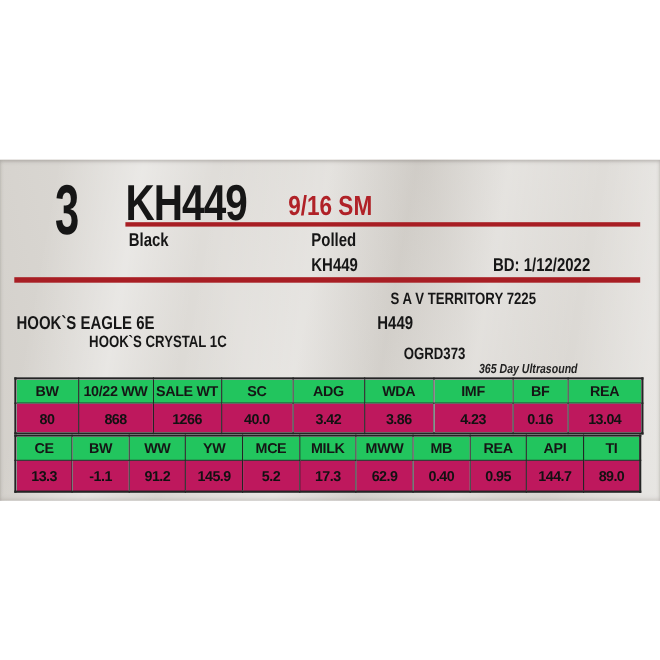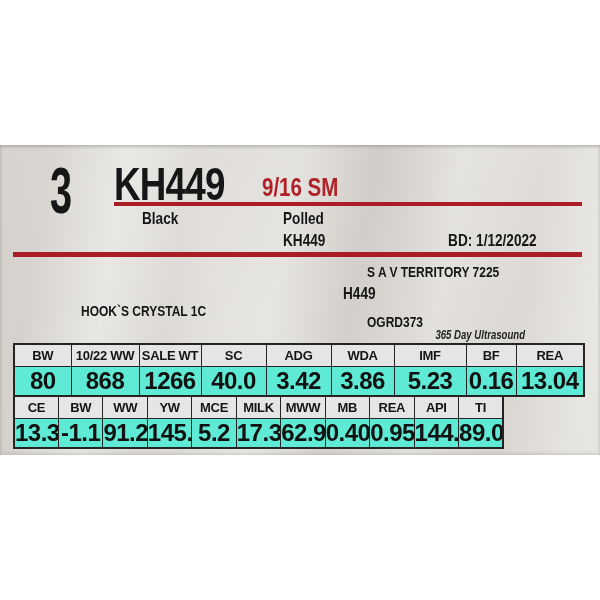--- a/index.html
+++ b/index.html
@@ -37,28 +37,28 @@
 
   .info{font-size:17px;}
   .info .cond,.info .cond-r{transform:scaleX(.80);}
   .ped{font-size:15px;}
   .ped .cond{transform:scaleX(.80);}
   .ped-main{font-size:17px;}
   .ped-main .cond{transform:scaleX(.80);}
   .ultra{font-size:12px;color:#222;}
   .ultra .cond-r{transform:scaleX(.80);}
 
-  table{border-collapse:collapse;table-layout:fixed;position:absolute;left:13px;width:491px;
+  table{border-collapse:collapse;table-layout:fixed;position:absolute;left:13px;width:570px;
         border:2px solid #242424;background:#fdfdfc;}
   #perf-table{top:343px;}
   #epd-table{top:395px;}
   th,td{border:1.5px solid #242424;text-align:center;vertical-align:middle;
         font-weight:bold;padding:0;overflow:hidden;}
-  th{height:21px;font-size:13px;background:#e5e5e5;letter-spacing:-0.3px;color:#151515;margin-left:28px;}
-  td{height:26px;font-size:24px;letter-spacing:-0.5px;background:#5eead4;color:#111111;}
+  th{height:21px;font-size:13px;background:#22c55e;letter-spacing:-0.3px;color:#151515;margin-left:28px;}
+  td{height:26px;font-size:13px;letter-spacing:-0.5px;background:#be185d;color:#111111;}
   #epd-table td{height:27px;}
 </style>
 </head>
 <body>
 
 <div id="card">
 
   <div class="band"></div>
 
   <div class="abs b lot">
@@ -66,37 +66,40 @@
   </div>
   <div class="abs b title">
     <span class="cond">KH449</span>
   </div>
   <div class="abs b breed">
     <span class="cond">9/16 SM</span>
   </div>
 
   <div class="redline top"></div>
 
-  <div class="abs b info" style="left:117px;top:210px;margin-left:25px;">
+  <div class="abs b info" style="left:117px;top:210px;">
     <span class="cond">Black</span>
   </div>
   <div class="abs b info" style="left:283px;top:210px;">
     <span class="cond">Polled</span>
   </div>
   <div class="abs b info" style="left:283px;top:232px;">
     <span class="cond">KH449</span>
   </div>
   <div class="abs b info" style="right:63px;top:232px;">
     <span class="cond-r">BD: 1/12/2022</span>
   </div>
 
   <div class="redline bottom"></div>
 
-  <div class="abs b ped" style="left:367px;top:264px;">
+  <div class="abs b ped" style="left:355px;top:264px;">
     <span class="cond">S A V TERRITORY 7225</span>
+  </div>
+  <div class="abs b ped-main" style="left:15px;top:285px;">
+    <span class="cond">HOOK`S EAGLE 6E</span>
   </div>
   <div class="abs b ped-main" style="left:303px;top:285px;padding-left:40px;">
     <span class="cond">H449</span>
   </div>
   <div class="abs b ped" style="left:81px;top:303px;">
     <span class="cond">HOOK`S CRYSTAL 1C</span>
   </div>
   <div class="abs b ped" style="left:367px;top:314px;">
     <span class="cond">OGRD373</span>
   </div>
@@ -129,21 +132,21 @@
       <th>BF</th>
       <th>REA</th>
     </tr>
     <tr>
       <td>80</td>
       <td>868</td>
       <td>1266</td>
       <td>40.0</td>
       <td>3.42</td>
       <td>3.86</td>
-      <td>5.23</td>
+      <td>4.23</td>
       <td>0.16</td>
       <td>13.04</td>
     </tr>
   </tbody>
     </table>
 
   <table id="epd-table">
     <tbody>
         <tr>
       <th>CE</th>

